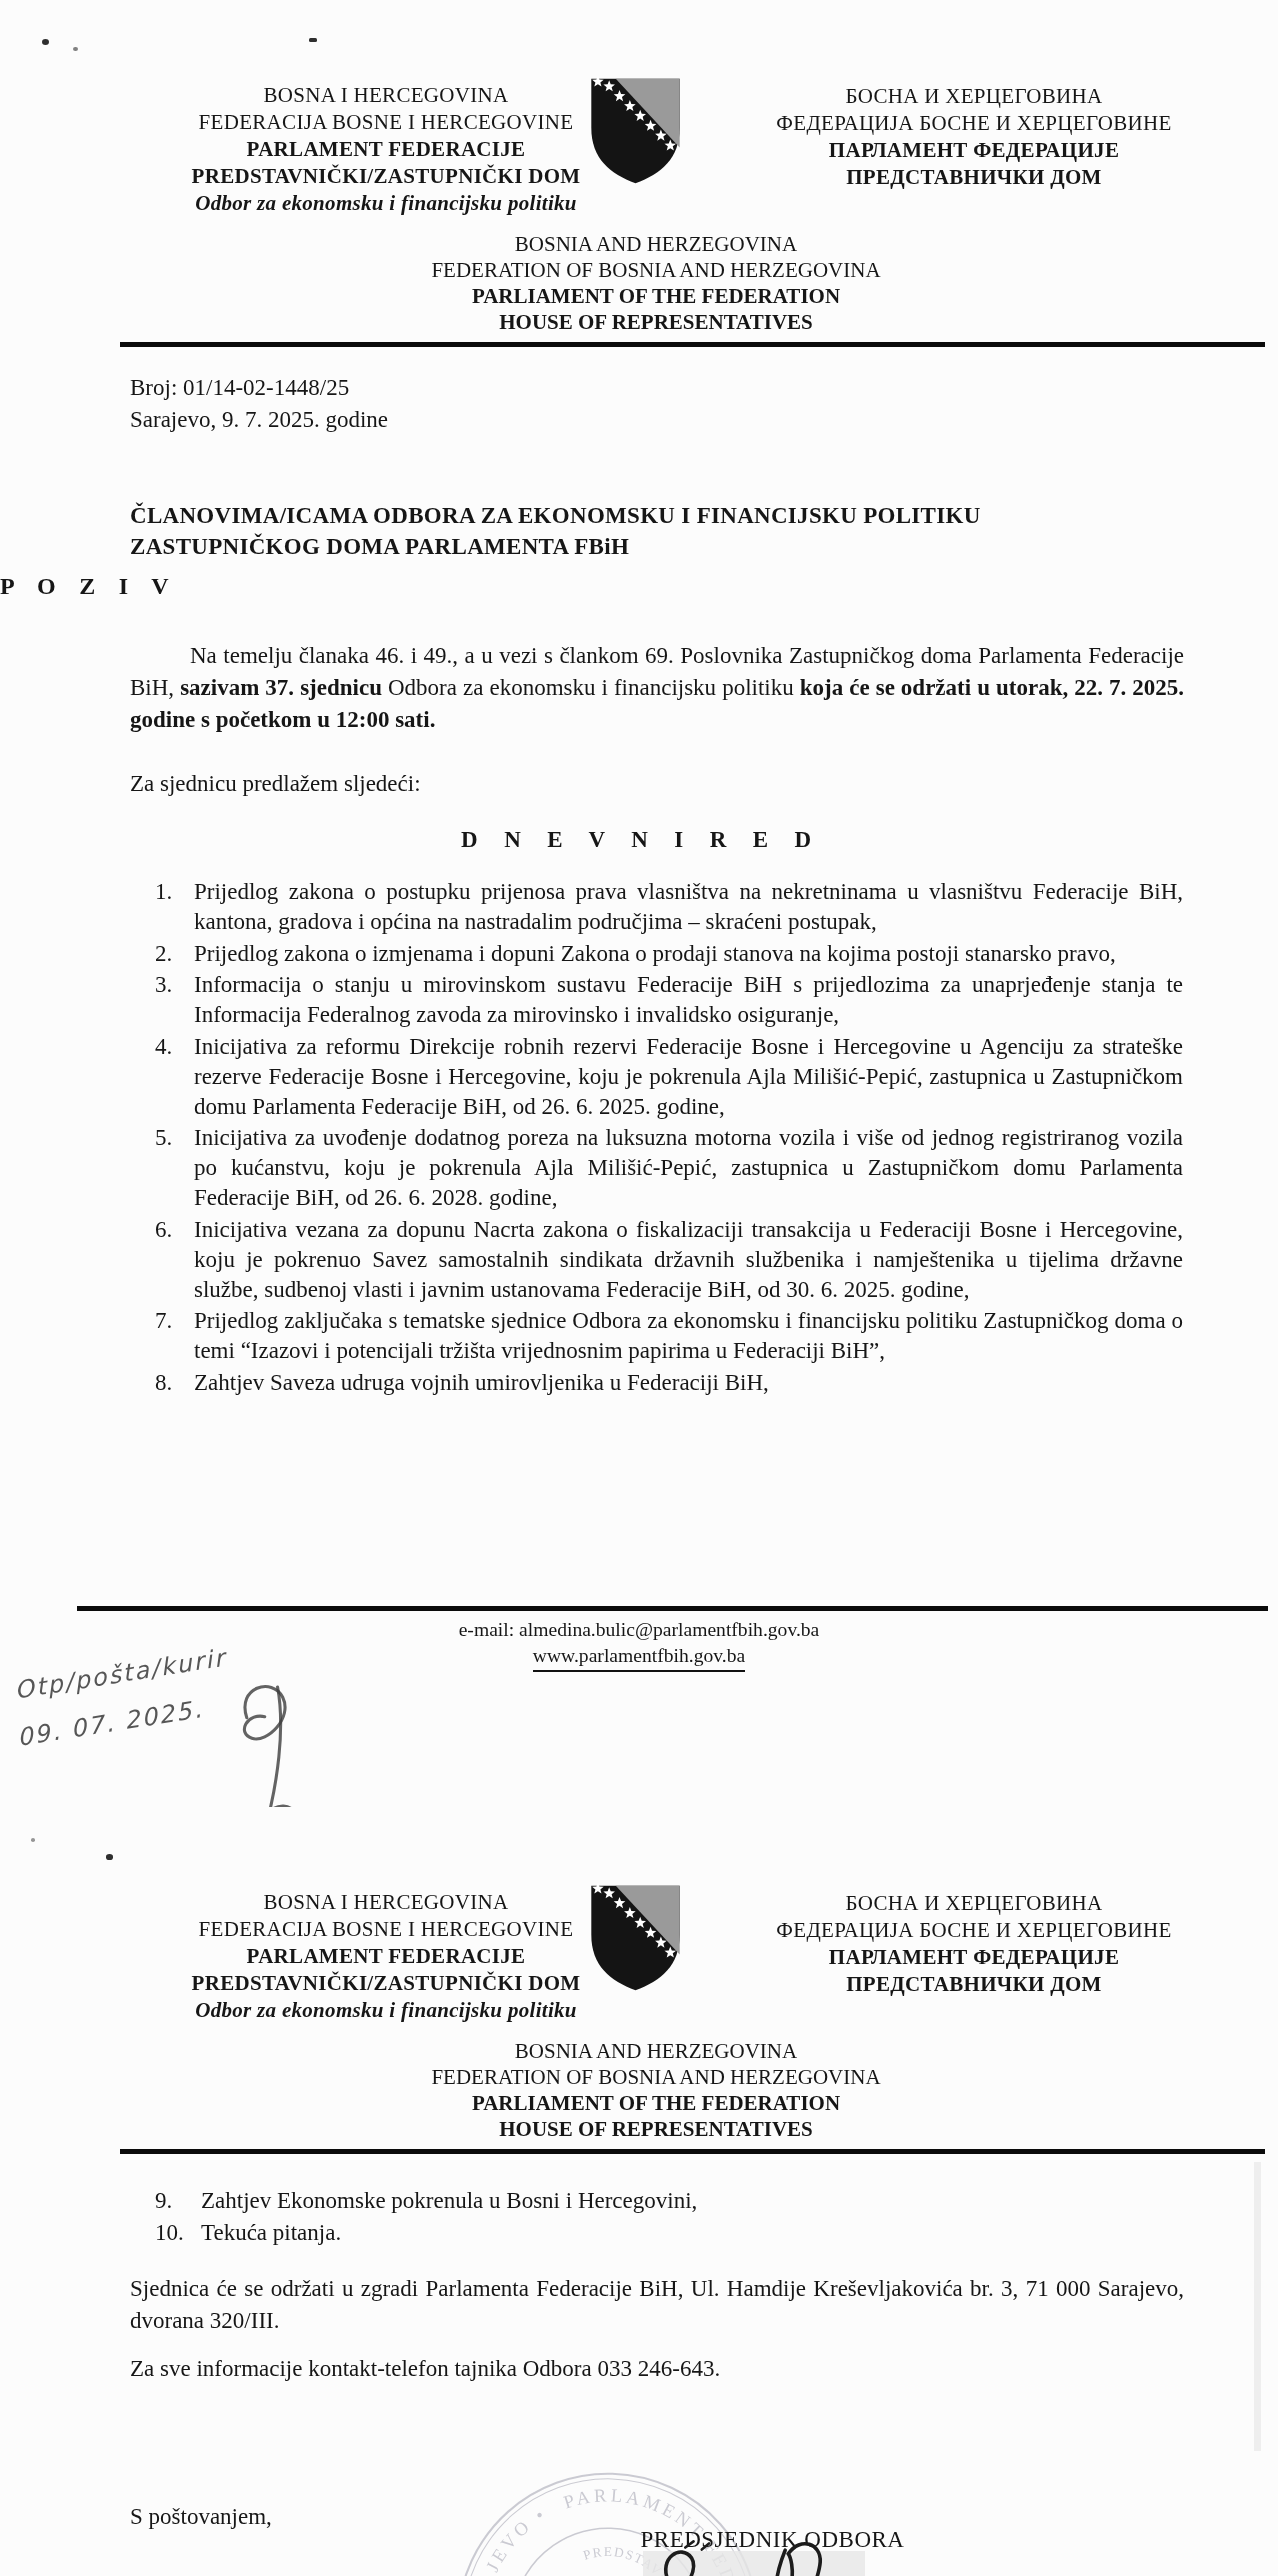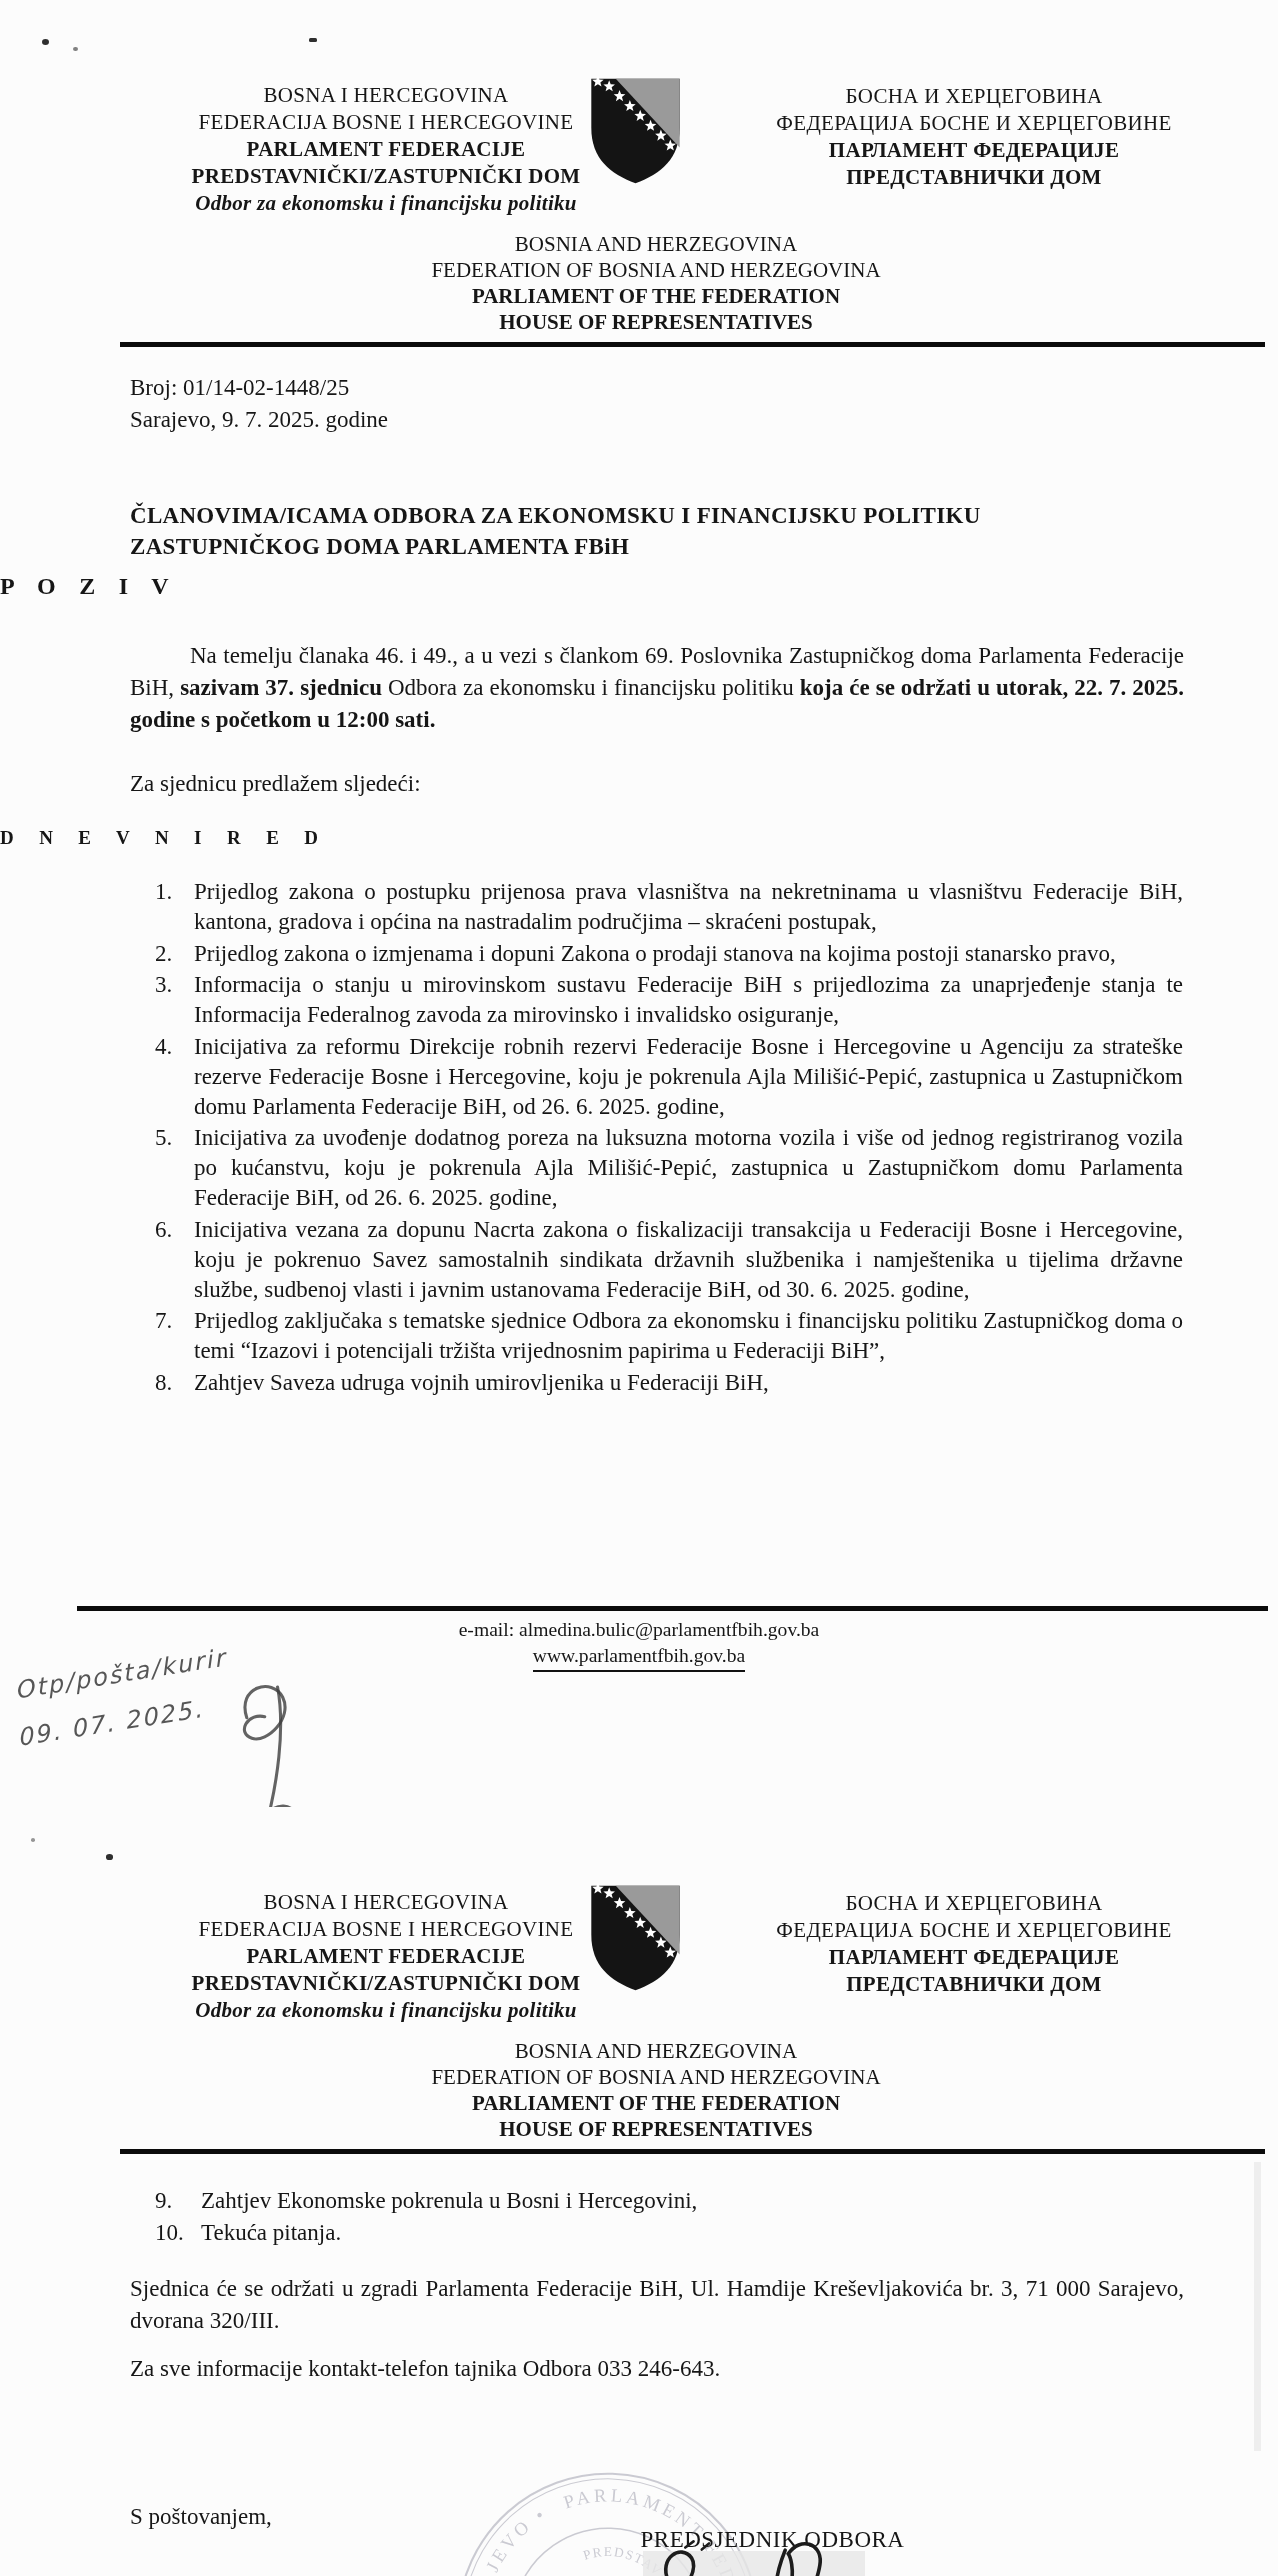--- a/index.html
+++ b/index.html
@@ -33,22 +33,22 @@
 
   
   .refblock{position:absolute;top:372px;left:130px;font-size:23px;line-height:32px;}
   .addressee{position:absolute;top:456px;left:130px;width:1056px;font-weight:bold;
              font-size:23px;line-height:31px;letter-spacing:0.3px;margin-top:44px;}
   .poziv{position:absolute;top:573px;left:0;width:100%;
          font-weight:bold;font-size:24px;letter-spacing:8.8px;}
   .intro{position:absolute;top:640px;left:130px;width:1054px;text-align:justify;
          text-indent:60px;font-size:23px;line-height:32px;}
   .proposal{position:absolute;top:771px;left:130px;font-size:23px;}
-  .agenda-title{position:absolute;top:827px;left:0;width:100%;
-         font-weight:bold;font-size:19px;letter-spacing:5.7px;word-spacing:9.3px;}
+  .agenda-title{position:absolute;top:827px;left:0;width:100%;text-align:center;
+         font-weight:bold;font-size:23px;letter-spacing:5.7px;word-spacing:9.3px;}
   .agenda{position:absolute;top:877px;left:155px;width:1028px;}
   .agenda-item{display:flex;margin-bottom:1.5px;font-size:23px;line-height:30px;}
   .agenda-item .num{flex:0 0 39px;}
   .agenda-item .txt{flex:1;text-align:justify;}
 
   
   .handnote{position:absolute;top:1651px;left:16.5px;transform:rotate(-9deg) skewX(-6deg);
             font-family:"DejaVu Sans",sans-serif;font-style:italic;color:#3a3a3a;
             font-size:24px;line-height:47px;letter-spacing:2.1px;opacity:.85;}
   .hand-flourish{position:absolute;top:1656px;left:216px;}
@@ -161,21 +161,21 @@
         <div class="txt">Informacija o stanju u mirovinskom sustavu Federacije BiH s prijedlozima za unaprjeđenje stanja te Informacija Federalnog zavoda za mirovinsko i invalidsko osiguranje,</div>
       </div>
 
       <div class="agenda-item">
         <div class="num">4.</div>
         <div class="txt">Inicijativa za reformu Direkcije robnih rezervi Federacije Bosne i Hercegovine u Agenciju za strateške rezerve Federacije Bosne i Hercegovine, koju je pokrenula Ajla Milišić-Pepić, zastupnica u Zastupničkom domu Parlamenta Federacije BiH, od 26. 6. 2025. godine,</div>
       </div>
 
       <div class="agenda-item">
         <div class="num">5.</div>
-        <div class="txt">Inicijativa za uvođenje dodatnog poreza na luksuzna motorna vozila i više od jednog registriranog vozila po kućanstvu, koju je pokrenula Ajla Milišić-Pepić, zastupnica u Zastupničkom domu Parlamenta Federacije BiH, od 26. 6. 2025. godine,</div>
+        <div class="txt">Inicijativa za uvođenje dodatnog poreza na luksuzna motorna vozila i više od jednog registriranog vozila po kućanstvu, koju je pokrenula Ajla Milišić-Pepić, zastupnica u Zastupničkom domu Parlamenta Federacije BiH, od 26. 6. 2028. godine,</div>
       </div>
 
       <div class="agenda-item">
         <div class="num">6.</div>
         <div class="txt">Inicijativa vezana za dopunu Nacrta zakona o fiskalizaciji transakcija u Federaciji Bosne i Hercegovine, koju je pokrenuo Savez samostalnih sindikata državnih službenika i namještenika u tijelima državne službe, sudbenoj vlasti i javnim ustanovama Federacije BiH, od 30. 6. 2025. godine,</div>
       </div>
 
       <div class="agenda-item">
         <div class="num">7.</div>
         <div class="txt">Prijedlog zaključaka s tematske sjednice Odbora za ekonomsku i financijsku politiku Zastupničkog doma o temi “Izazovi i potencijali tržišta vrijednosnim papirima u Federaciji BiH”,</div>

